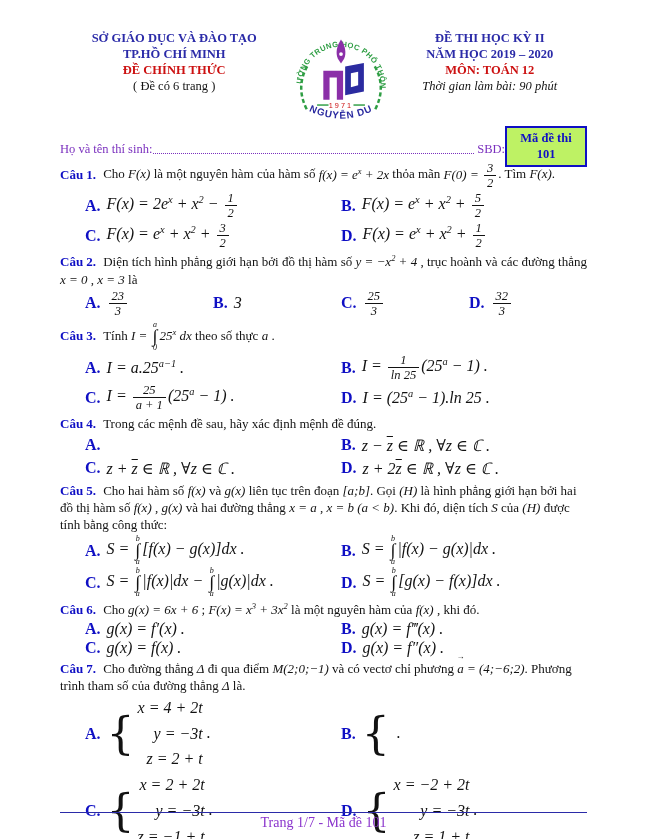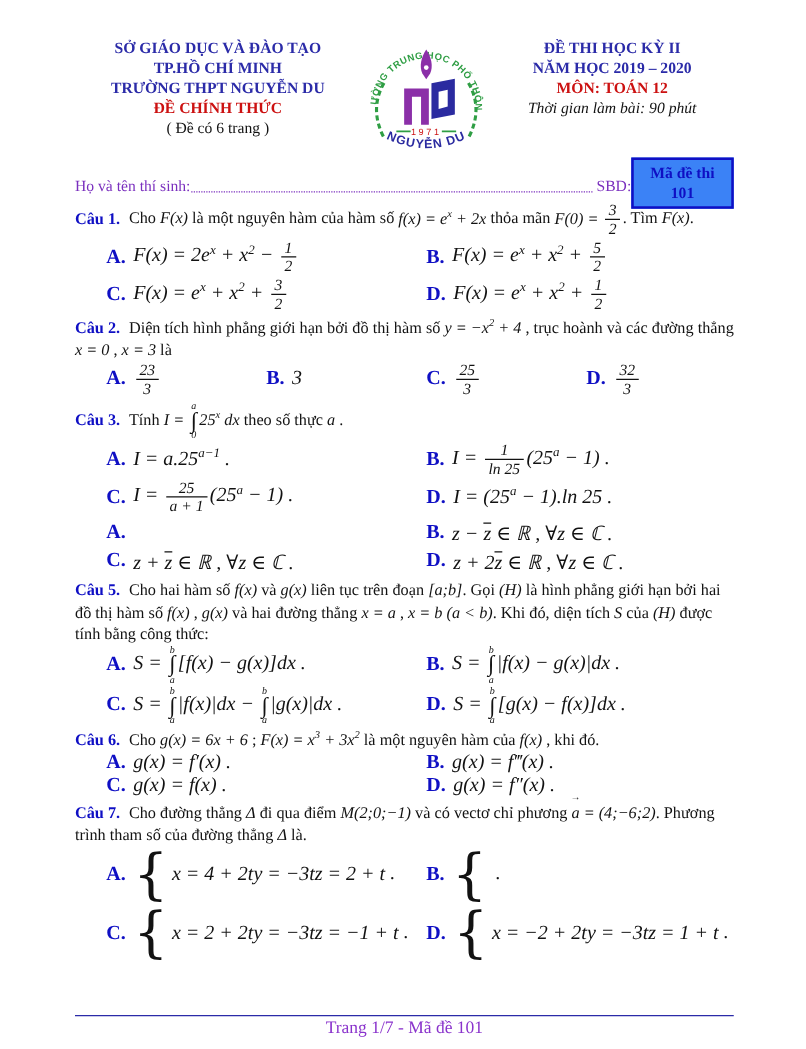--- a/index.html
+++ b/index.html
@@ -22,21 +22,21 @@
   .time{font-weight:normal;font-style:italic;font-size:12.5px;line-height:1.3}
   .h-logo{width:104px;margin-top:-4px;flex:0 0 auto}
 
   
   .student-row{position:relative;margin-top:8px;
                color:var(--violet);font-size:12.5px;display:flex;align-items:flex-end}
   .dotline{flex:1;border-bottom:1.5px dotted var(--violet);margin:0 3px 3px 1px;height:12px}
   .dotline.short{flex:0 0 78px}
   .code-box{position:absolute;right:0;top:-16px;width:82px;border:2px solid var(--blue);
             color:var(--blue);font-weight:bold;text-align:center;font-size:12.5px;
-            line-height:1.3;padding:2px 1px;background:#3b82f6}
+            line-height:1.3;padding:2px 1px;background:#bef264}
 
   
   .questions{margin-top:4px}
   .question{margin-bottom:2px}
   .qbody{margin:0;font-size:13px;line-height:1.34}
   .qlabel{color:var(--blue);font-weight:bold;margin-right:7px}
   .options{padding-left:25px;display:grid;column-gap:10px;row-gap:1px;margin:1px 0 3px}
   .cols-2{grid-template-columns:1fr 1fr}
   .cols-4{grid-template-columns:1fr 1fr 1fr 1fr}
   .option{display:flex;align-items:center;gap:6px;min-height:17px}
@@ -51,37 +51,36 @@
            line-height:1;margin:0 2px}
   .int-sup,.int-sub{font-size:8px;line-height:1}
   .int-sign{font-size:18px;line-height:0.85;font-style:normal}
   .bar{text-decoration:overline}
   .vec{position:relative;display:inline-block}
   .vec::after{content:"\2192";position:absolute;left:50%;top:-8px;transform:translateX(-50%);
               font-size:8px;font-style:normal}
   .cases{display:inline-flex;align-items:center;vertical-align:middle;margin:2px 0}
   .cases-brace{font-size:44px;font-weight:300;line-height:0.95;margin-right:3px;
                font-family:"DejaVu Serif",serif;font-style:normal}
-  .cases-lines{display:inline-flex;flex-direction:row;row-gap:5px;text-align:right;line-height:1.3}
+  .cases-lines{display:inline-flex;flex-direction:column;row-gap:5px;text-align:right;line-height:1.3}
 
   
   .footer{position:absolute;left:60px;right:58px;bottom:8px}
   .footer-line{border-top:1.5px solid var(--hblue);margin-bottom:2px}
   .footer-text{text-align:center;color:var(--fviolet);font-size:14px}
 </style>
 </head>
 <body>
 
 <div class="page">
 
   <div class="header">
     <div class="h-left">
       <div class="hline">SỞ GIÁO DỤC VÀ ĐÀO TẠO</div>
       <div class="hline">TP.HỒ CHÍ MINH</div>
-      <div class="hline">TRƯỜNG THPT NGUYỄN DU</div>
       <div class="official">ĐỀ CHÍNH THỨC</div>
       <div class="pages">( Đề có 6 trang )</div>
     </div>
 
     <svg class="h-logo" viewBox="0 0 100 104" xmlns="http://www.w3.org/2000/svg">
       <defs>
         <path id="topArc" d="M 12 58 A 38 38 0 1 1 88 58" fill="none"></path>
         <path id="botArc" d="M 20 82 Q 50 96 80 82" fill="none"></path>
       </defs>
       <text font-size="7.3" font-weight="bold" fill="#2f9e44" letter-spacing="0.4" font-family="Liberation Sans, sans-serif">
@@ -212,20 +211,21 @@
                 <span class="den">a + 1</span>
               </span>(25<sup>a</sup> − 1) .</span>
           </div>
           <div class="option">
             <span class="olabel">D.</span>
             <span class="m">I = (25<sup>a</sup> − 1).ln 25 .</span>
           </div>
         </div>
       </div>
       <div class="question">
+        <p class="qbody"><span class="qlabel">Câu 4.</span>Trong các mệnh đề sau, hãy xác định mệnh đề đúng.</p>
         <div class="options cols-2">
           <div class="option">
             <span class="olabel">A.</span>
           </div>
           <div class="option">
             <span class="olabel">B.</span>
             <span class="m">z − <span class="bar">z</span> ∈ ℝ ,  ∀z ∈ ℂ .</span>
           </div>
           <div class="option">
             <span class="olabel">C.</span>

